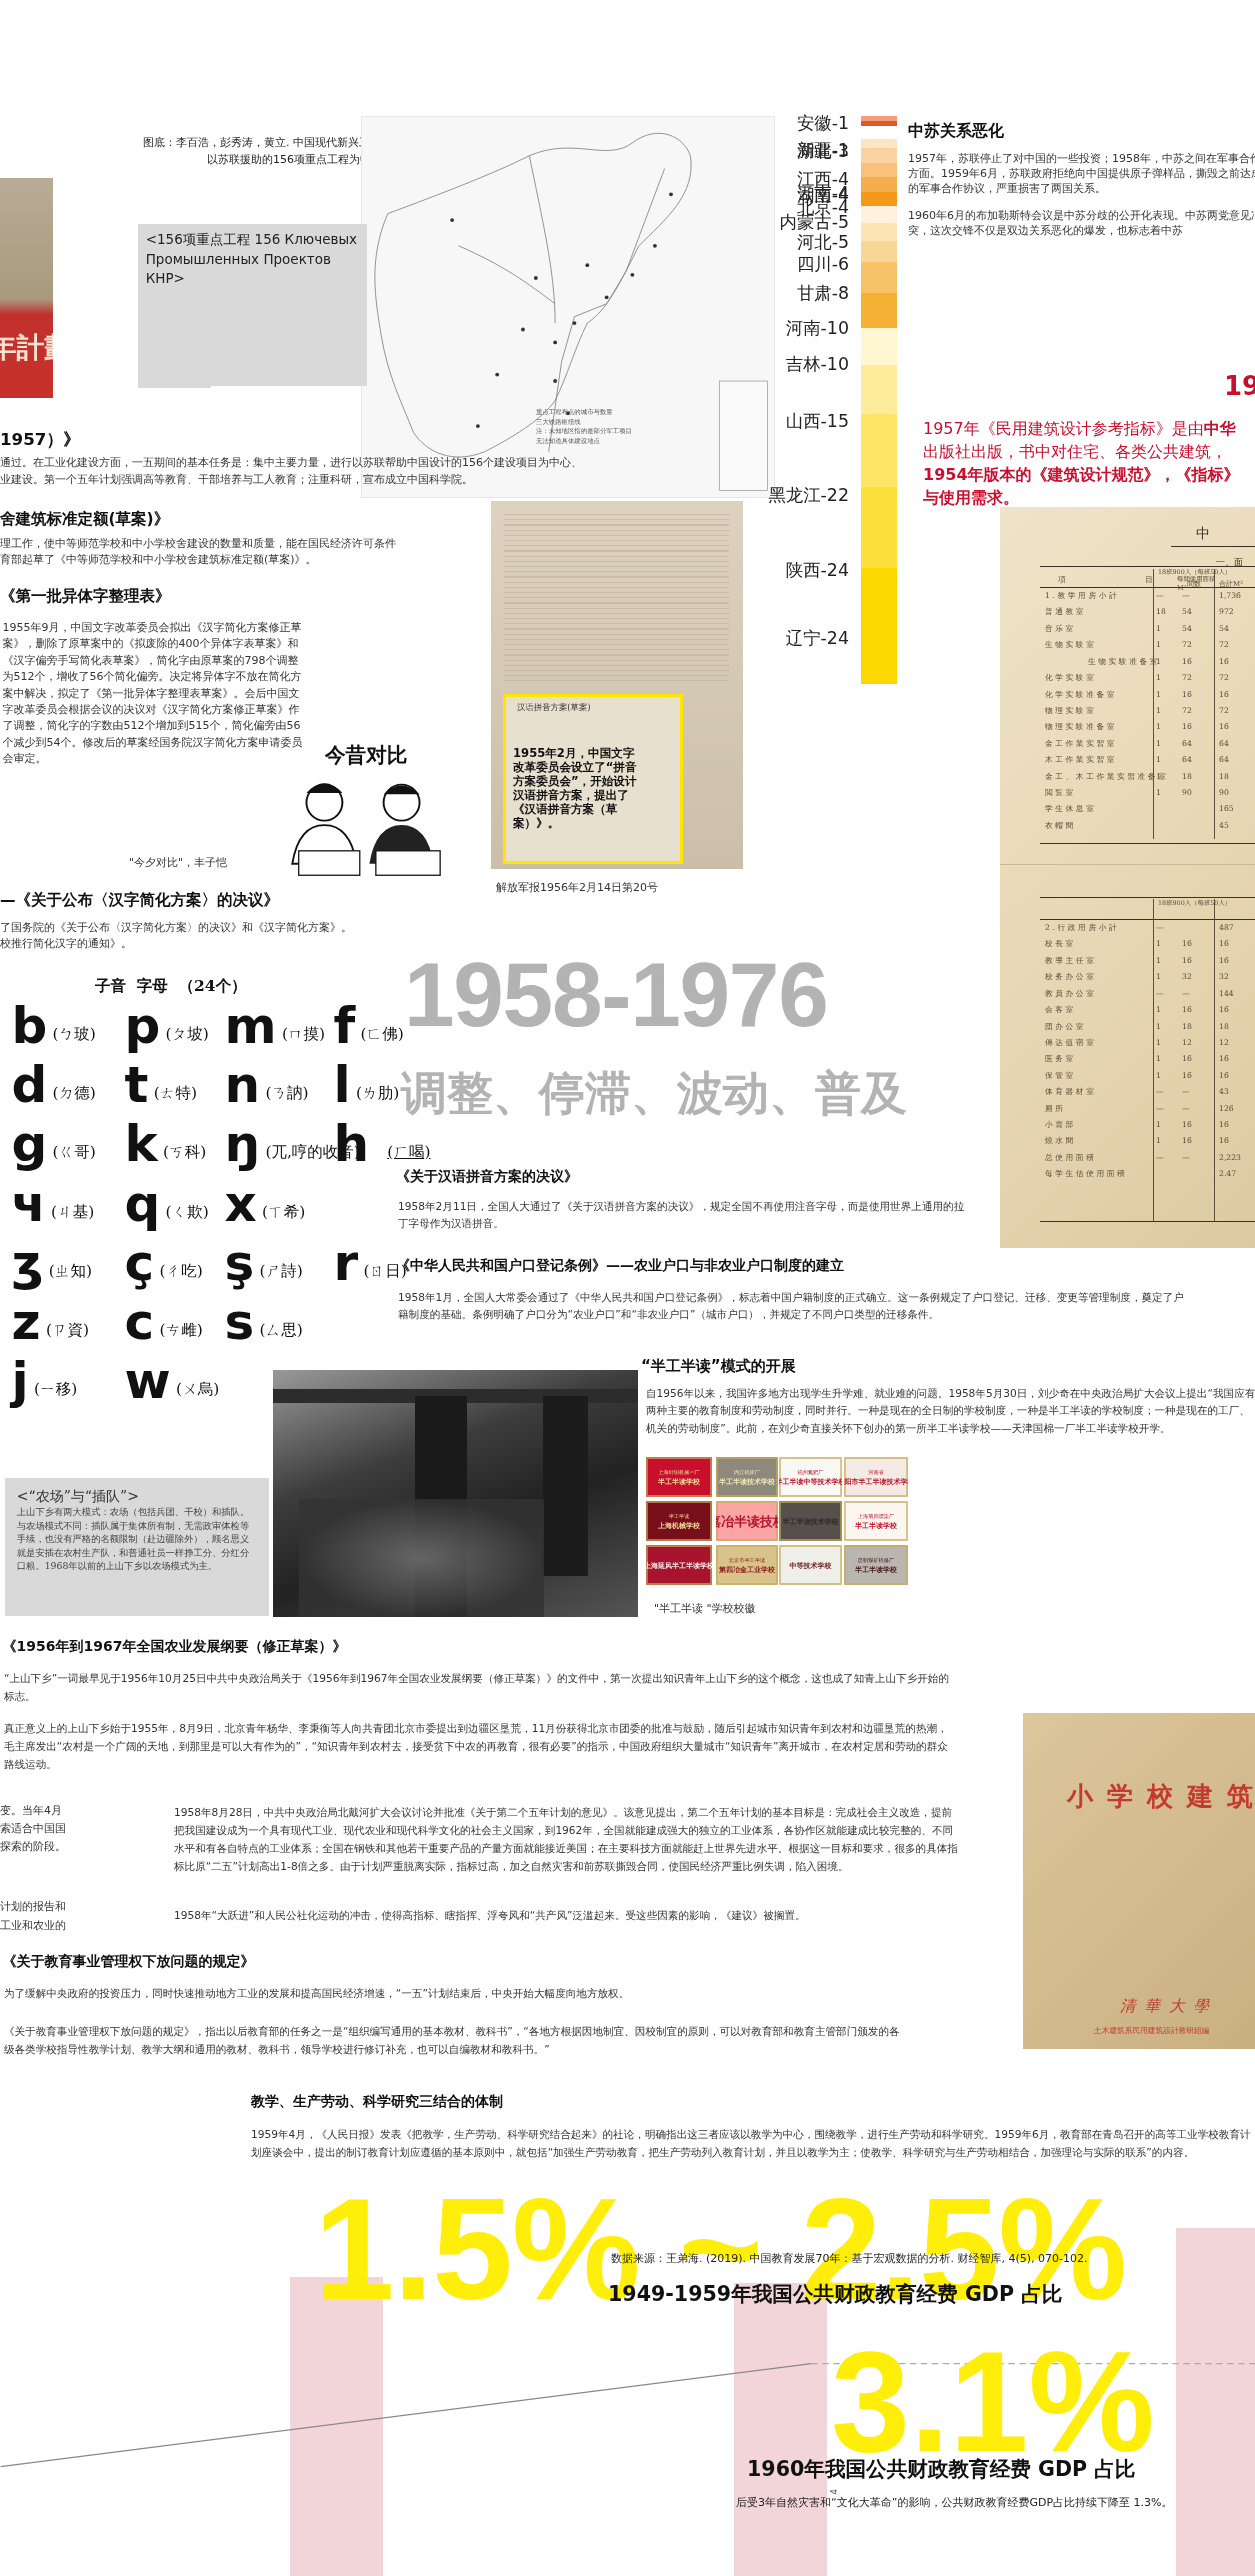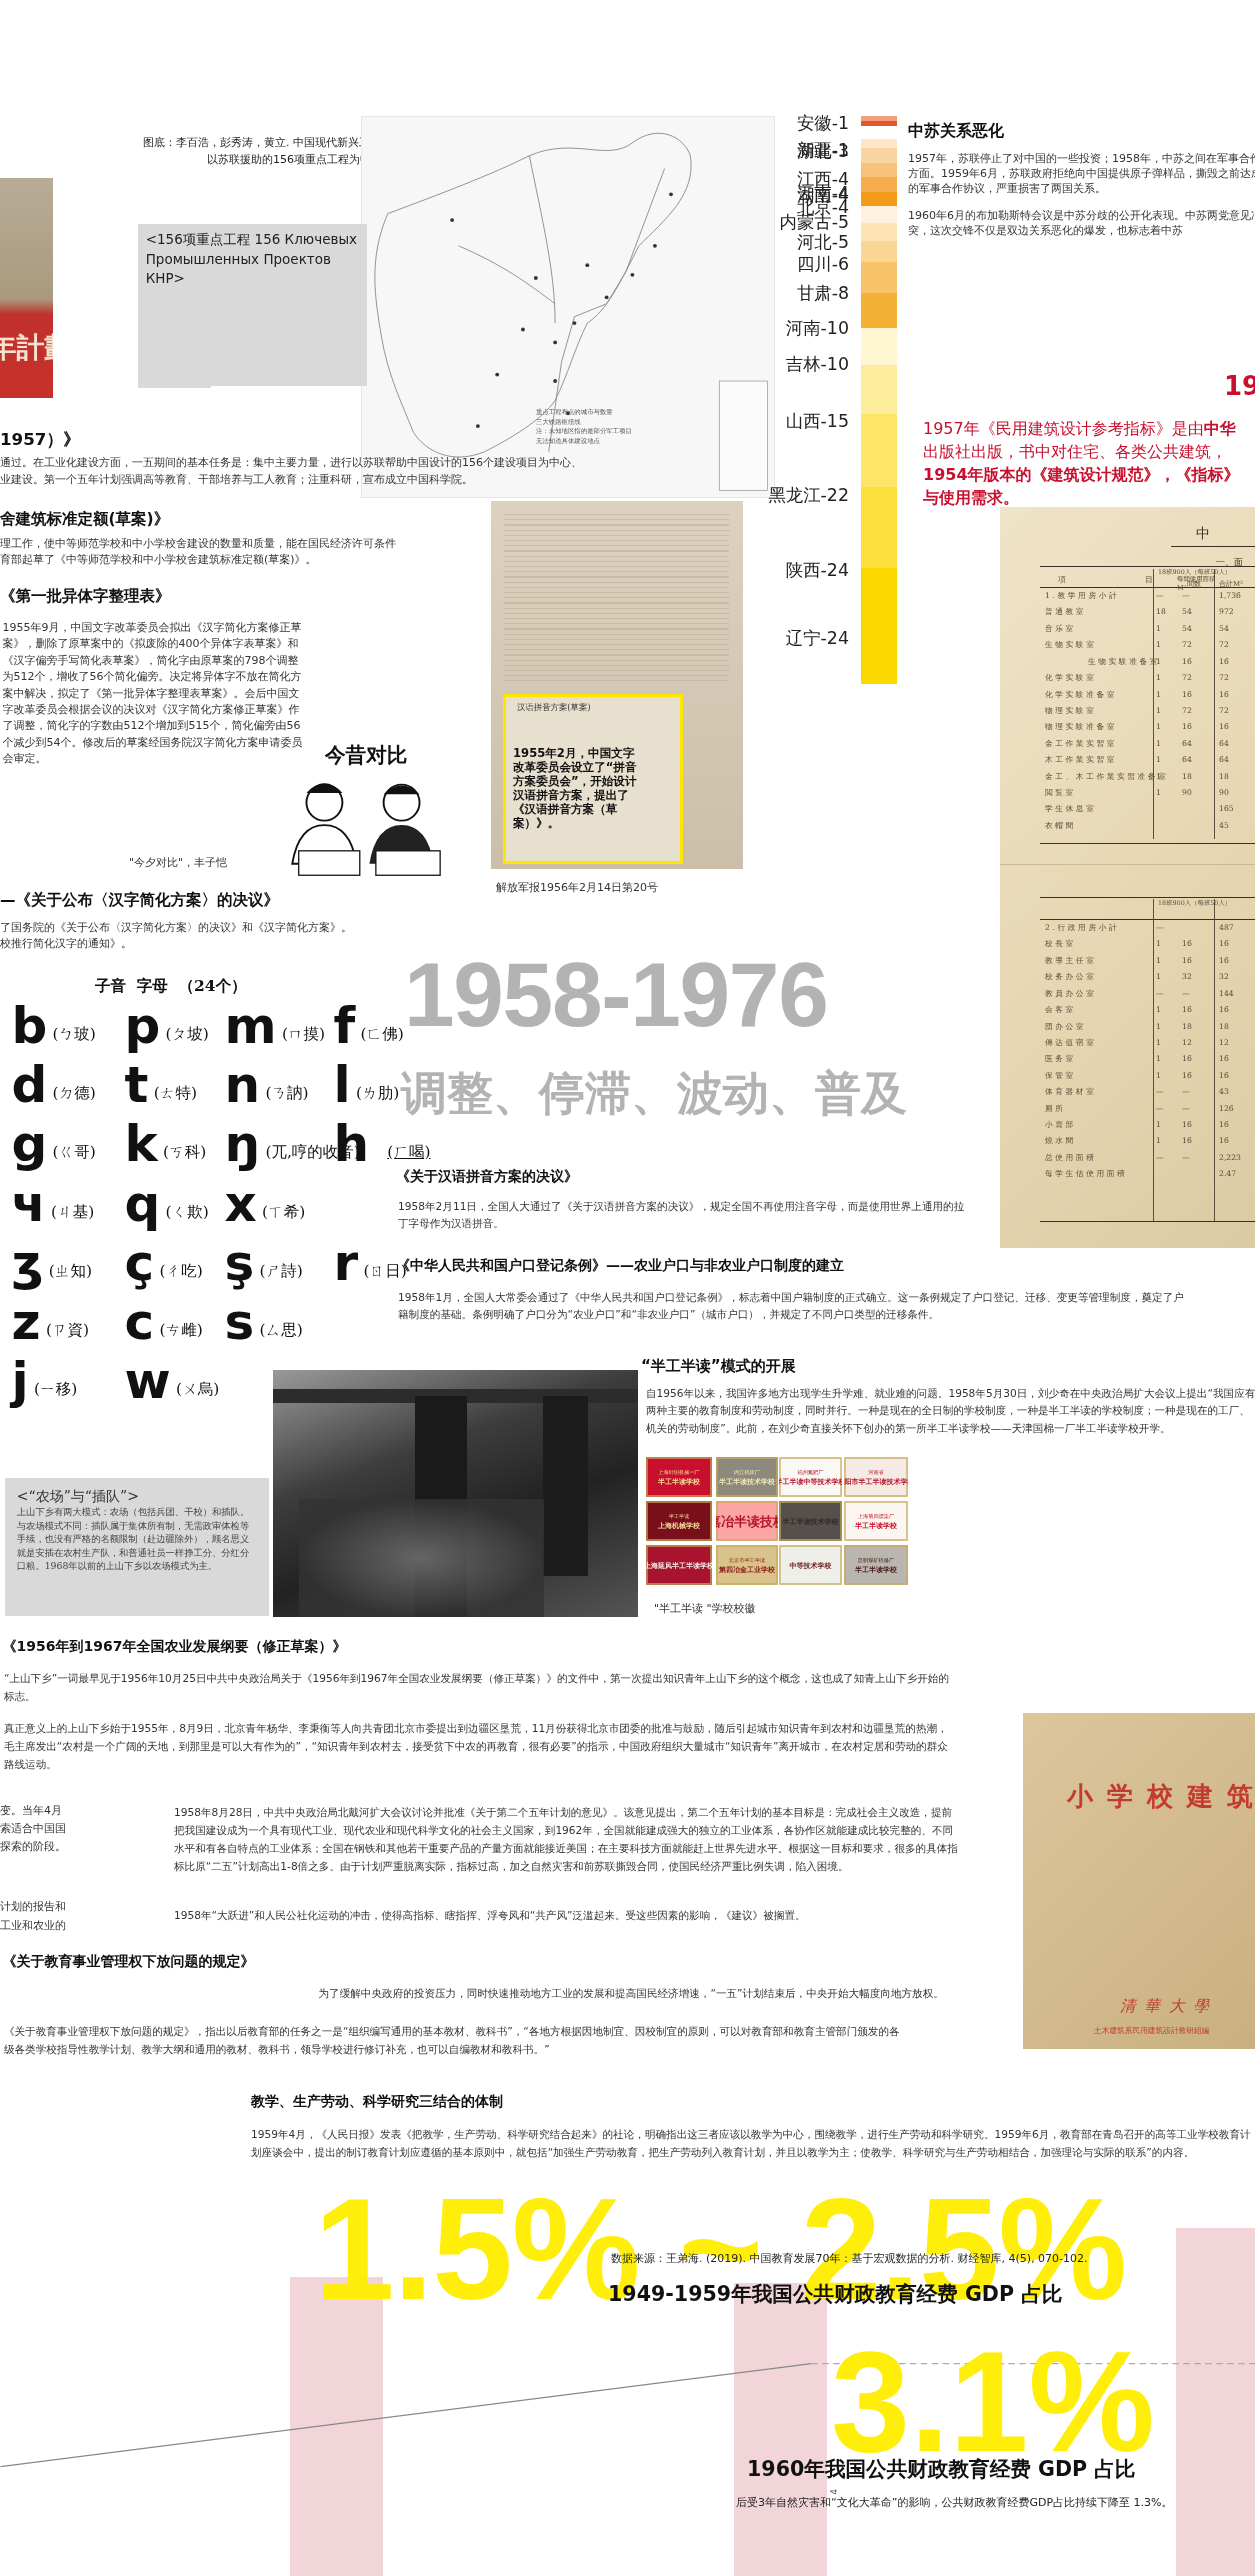--- a/index.html
+++ b/index.html
@@ -582,21 +582,21 @@
 <div class="abs p" style="left:174px;top:1803px;width:786px;font-size:10.6px;line-height:18px;">1958年8月28日，中共中央政治局北戴河扩大会议讨论并批准《关于第二个五年计划的意见》。该意见提出，第二个五年计划的基本目标是：完成社会主义改造，提前把我国建设成为一个具有现代工业、现代农业和现代科学文化的社会主义国家，到1962年，全国就能建成强大的独立的工业体系，各协作区就能建成比较完整的、不同水平和有各自特点的工业体系；全国在钢铁和其他若干重要产品的产量方面就能接近美国；在主要科技方面就能赶上世界先进水平。根据这一目标和要求，很多的具体指标比原“二五”计划高出1-8倍之多。由于计划严重脱离实际，指标过高，加之自然灾害和前苏联撕毁合同，使国民经济严重比例失调，陷入困境。</div>
 <div class="abs p" style="left:174px;top:1906px;width:786px;font-size:10.6px;line-height:18px;">1958年“大跃进”和人民公社化运动的冲击，使得高指标、瞎指挥、浮夸风和“共产风”泛滥起来。受这些因素的影响，《建议》被搁置。</div>
 
 <div class="abs sepia" style="left:1023px;top:1713px;width:233px;height:336px;background:linear-gradient(135deg,#dcc69c,#d1b98c 60%,#c9b080);">
   <div class="abs serif" style="left:44px;top:66px;font-size:26px;letter-spacing:14px;color:#c23b2e;font-weight:bold;white-space:nowrap;">小学校建筑</div>
   <div class="abs serif" style="left:97px;top:283px;font-size:15.5px;letter-spacing:9px;color:#c23b2e;font-style:italic;white-space:nowrap;">清華大學</div>
   <div class="abs serif" style="left:71px;top:313px;font-size:7.7px;color:#c23b2e;white-space:nowrap;">土木建筑系民用建筑設計教研組編</div>
 </div>
 
 <div class="abs h2" style="left:2.6px;top:1953px;font-size:14px;">《关于教育事业管理权下放问题的规定》</div>
-<div class="abs p" style="left:3.9px;top:1984px;width:940px;font-size:10.6px;line-height:18px;text-align:right;">为了缓解中央政府的投资压力，同时快速推动地方工业的发展和提高国民经济增速，“一五”计划结束后，中央开始大幅度向地方放权。</div>
+<div class="abs p" style="left:3.9px;top:1984px;width:940px;font-size:10.6px;line-height:18px;">为了缓解中央政府的投资压力，同时快速推动地方工业的发展和提高国民经济增速，“一五”计划结束后，中央开始大幅度向地方放权。</div>
 <div class="abs p" style="left:3.9px;top:2022px;width:902px;font-size:10.6px;line-height:18px;">《关于教育事业管理权下放问题的规定》，指出以后教育部的任务之一是“组织编写通用的基本教材、教科书”，“各地方根据因地制宜、因校制宜的原则，可以对教育部和教育主管部门颁发的各级各类学校指导性教学计划、教学大纲和通用的教材、教科书，领导学校进行修订补充，也可以自编教材和教科书。”</div>
 
 <div class="abs h2" style="left:251px;top:2093px;font-size:14px;">教学、生产劳动、科学研究三结合的体制</div>
 <div class="abs p" style="left:251px;top:2125px;width:1005px;height:55px;overflow:hidden;font-size:10.6px;line-height:18px;">1959年4月，《人民日报》发表《把教学，生产劳动、科学研究结合起来》的社论，明确指出这三者应该以教学为中心，围绕教学，进行生产劳动和科学研究。1959年6月，教育部在青岛召开的高等工业学校教育计划座谈会中，提出的制订教育计划应遵循的基本原则中，就包括“加强生产劳动教育，把生产劳动列入教育计划，并且以教学为主；使教学、科学研究与生产劳动相结合，加强理论与实际的联系”的内容。</div>
 
 <div class="pinkbar" style="left:290px;top:2277px;width:93px;height:299px;"></div>
 <div class="pinkbar" style="left:734px;top:2283px;width:93px;height:293px;"></div>
 <div class="pinkbar" style="left:1176px;top:2228px;width:80px;height:348px;"></div>
 <svg class="abs" style="left:0;top:2177px;" width="1256" height="399" viewBox="0 0 1950 620">
   <line x1="0" y1="450" x2="1260" y2="290" stroke="#888" stroke-width="2"></line>

